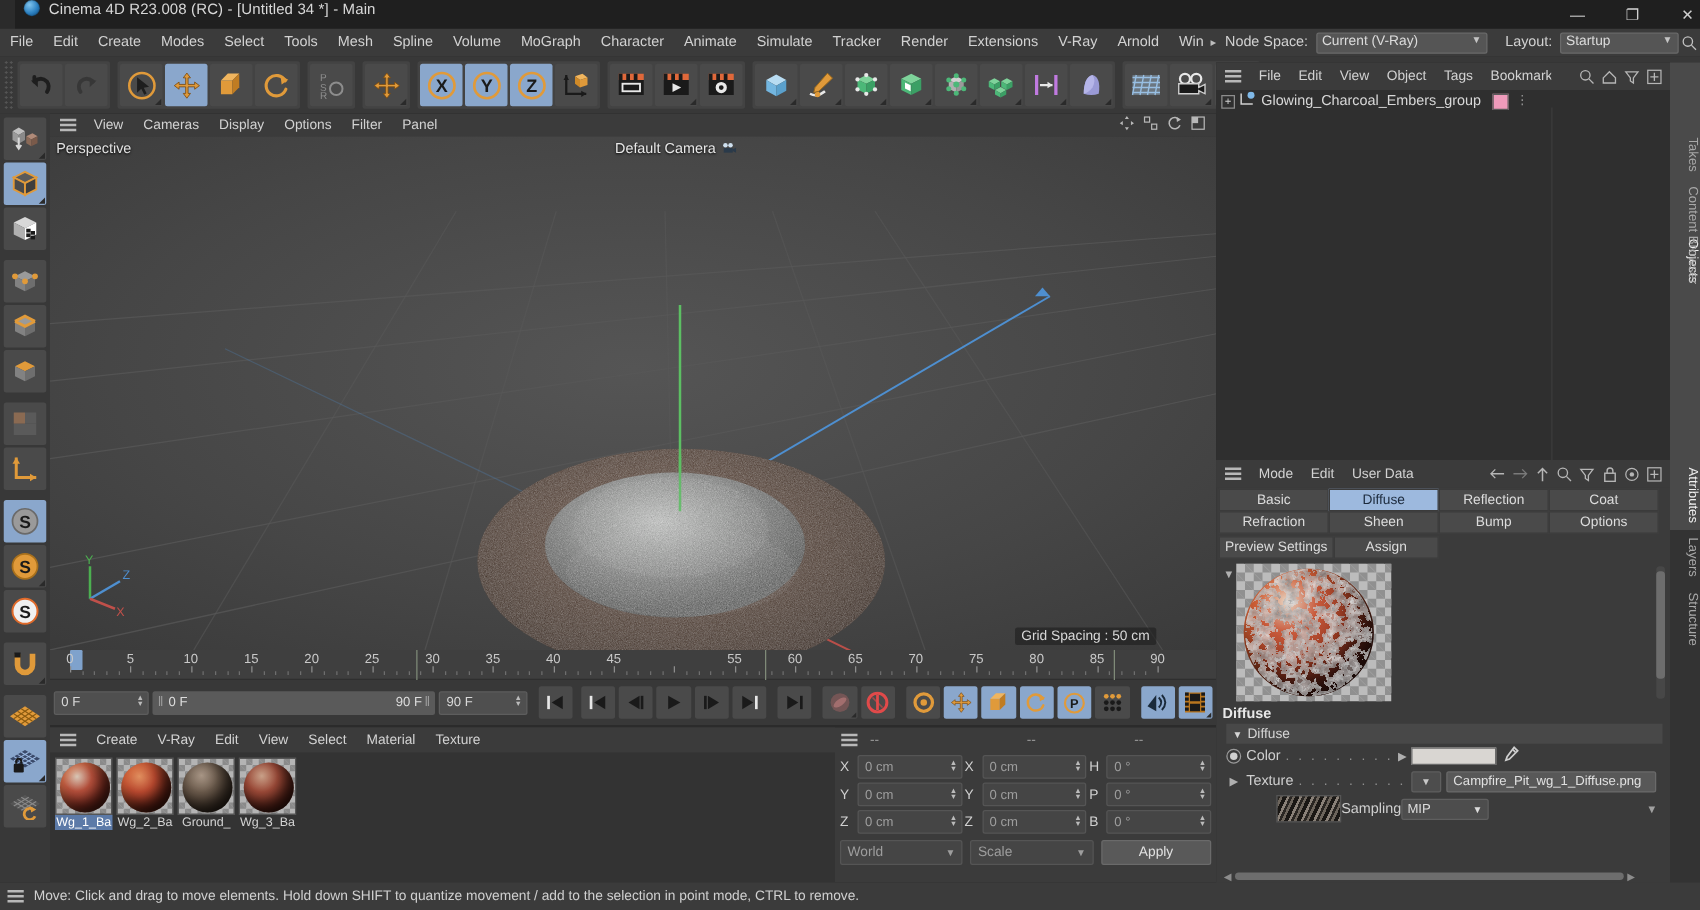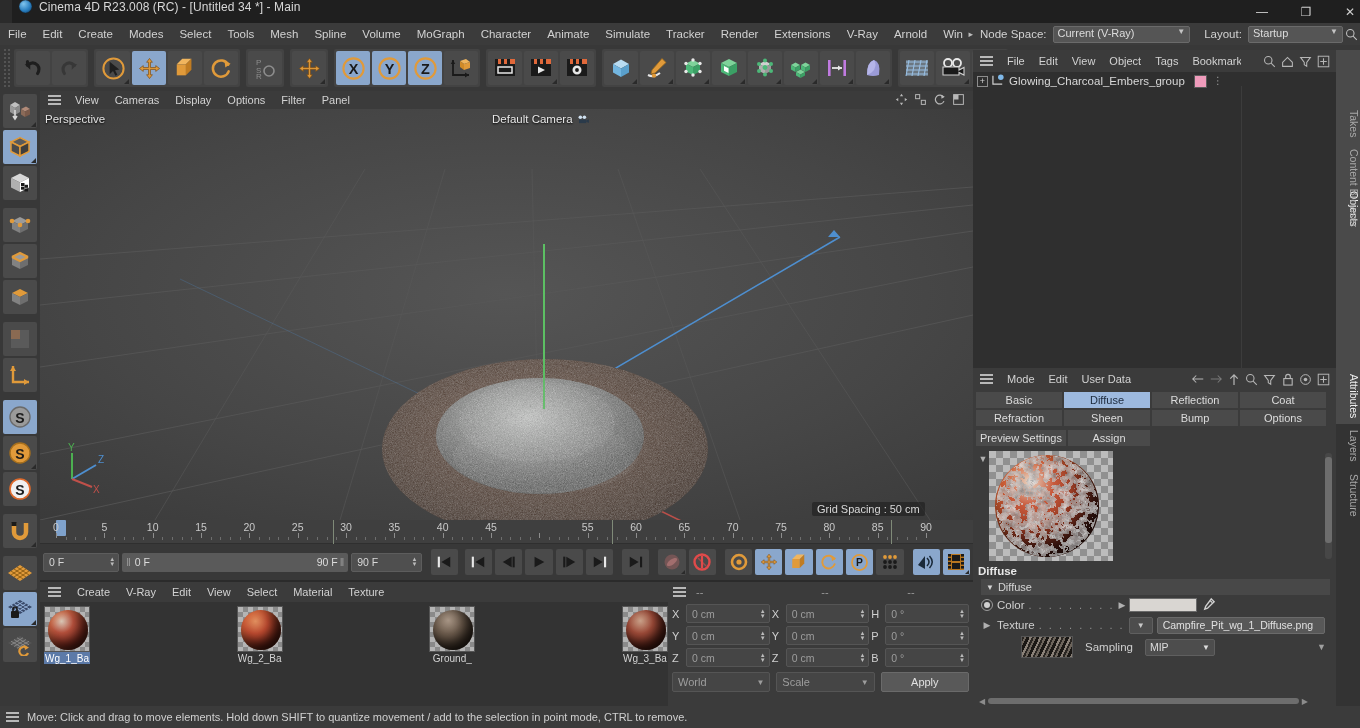--- a/index.html
+++ b/index.html
@@ -108,21 +108,21 @@
   .tc-btn{ width:28px;height:26px; background:#4a4a4a; border-radius:2px;
     display:flex;align-items:center;justify-content:center; position:relative;}
   .tc-btn.active{ background:#8aa7cc;}
   .tc-btn .corner{ position:absolute; right:1px; bottom:1px; width:0;height:0;
     border-left:4px solid transparent; border-bottom:4px solid #2a2a2a;}
 
   
   .matmgr{ position:absolute; top:582px; left:40px; width:628px; height:124px; background:#3b3b3b;}
   .mm-menubar{ height:20px; display:flex; align-items:center; padding-left:4px; background:#3b3b3b;}
   .mm-menu{ padding:0 8px; font-size:11px; color:#d2d2d2; line-height:20px;}
-  .mm-body{ display:flex; padding:4px 0 0 4px; gap:3px; background:#333;justify-content:space-between;}
+  .mm-body{ display:flex; padding:4px 0 0 4px; gap:3px; background:#333;}
   .mat-item{ width:46px; }
   .mat-thumb{ width:46px;height:46px; border:1px solid #555;
     background-image:
       linear-gradient(45deg,#8a8a8a 25%,transparent 25%,transparent 75%,#8a8a8a 75%),
       linear-gradient(45deg,#8a8a8a 25%,#b4b4b4 25%,#b4b4b4 75%,#8a8a8a 75%);
     background-size:10px 10px; background-position:0 0,5px 5px; position:relative; overflow:hidden;}
   .mat-sphere{ position:absolute; left:3px; top:3px; width:40px;height:40px;border-radius:50%;}
   .mat-name{ font-size:10px; color:#d3d3d3; text-align:center; padding-top:1px;
     white-space:nowrap; overflow:hidden;}
   .mat-item.selected .mat-name{ background:#5c7aa8; color:#fff;}
@@ -1408,21 +1408,21 @@
       </div>
 
       <div class="prop-row">
         <span style="font-size:9px;color:#b0b0b0;width:12px;text-align:center">▶</span>
         <span>Texture</span>
         <span class="dotfill">. . . . . . . . .</span>
         <span class="smallcombo">▼</span>
         <span class="texfield" style="width:168px">Campfire_Pit_wg_1_Diffuse.png</span>
       </div>
 
-      <div class="prop-row" style="padding-left:48px;gap:12px;height:24px">
+      <div class="prop-row" style="padding-left:48px;gap:0;height:24px">
         <span class="tex-thumb" style="background:repeating-linear-gradient(115deg,#2a2622 0 2px,#6d655c 2px 4px,#1a1714 4px 7px,#8a8178 7px 9px);"></span>
         <span>Sampling</span>
         <span class="samp-combo">
           <span>MIP</span>
           <span style="font-size:8px">▼</span>
         </span>
         <span style="margin-left:auto;margin-right:10px;font-size:9px;color:#a0a0a0">▼</span>
       </div>
 
       <div class="hscroll">

